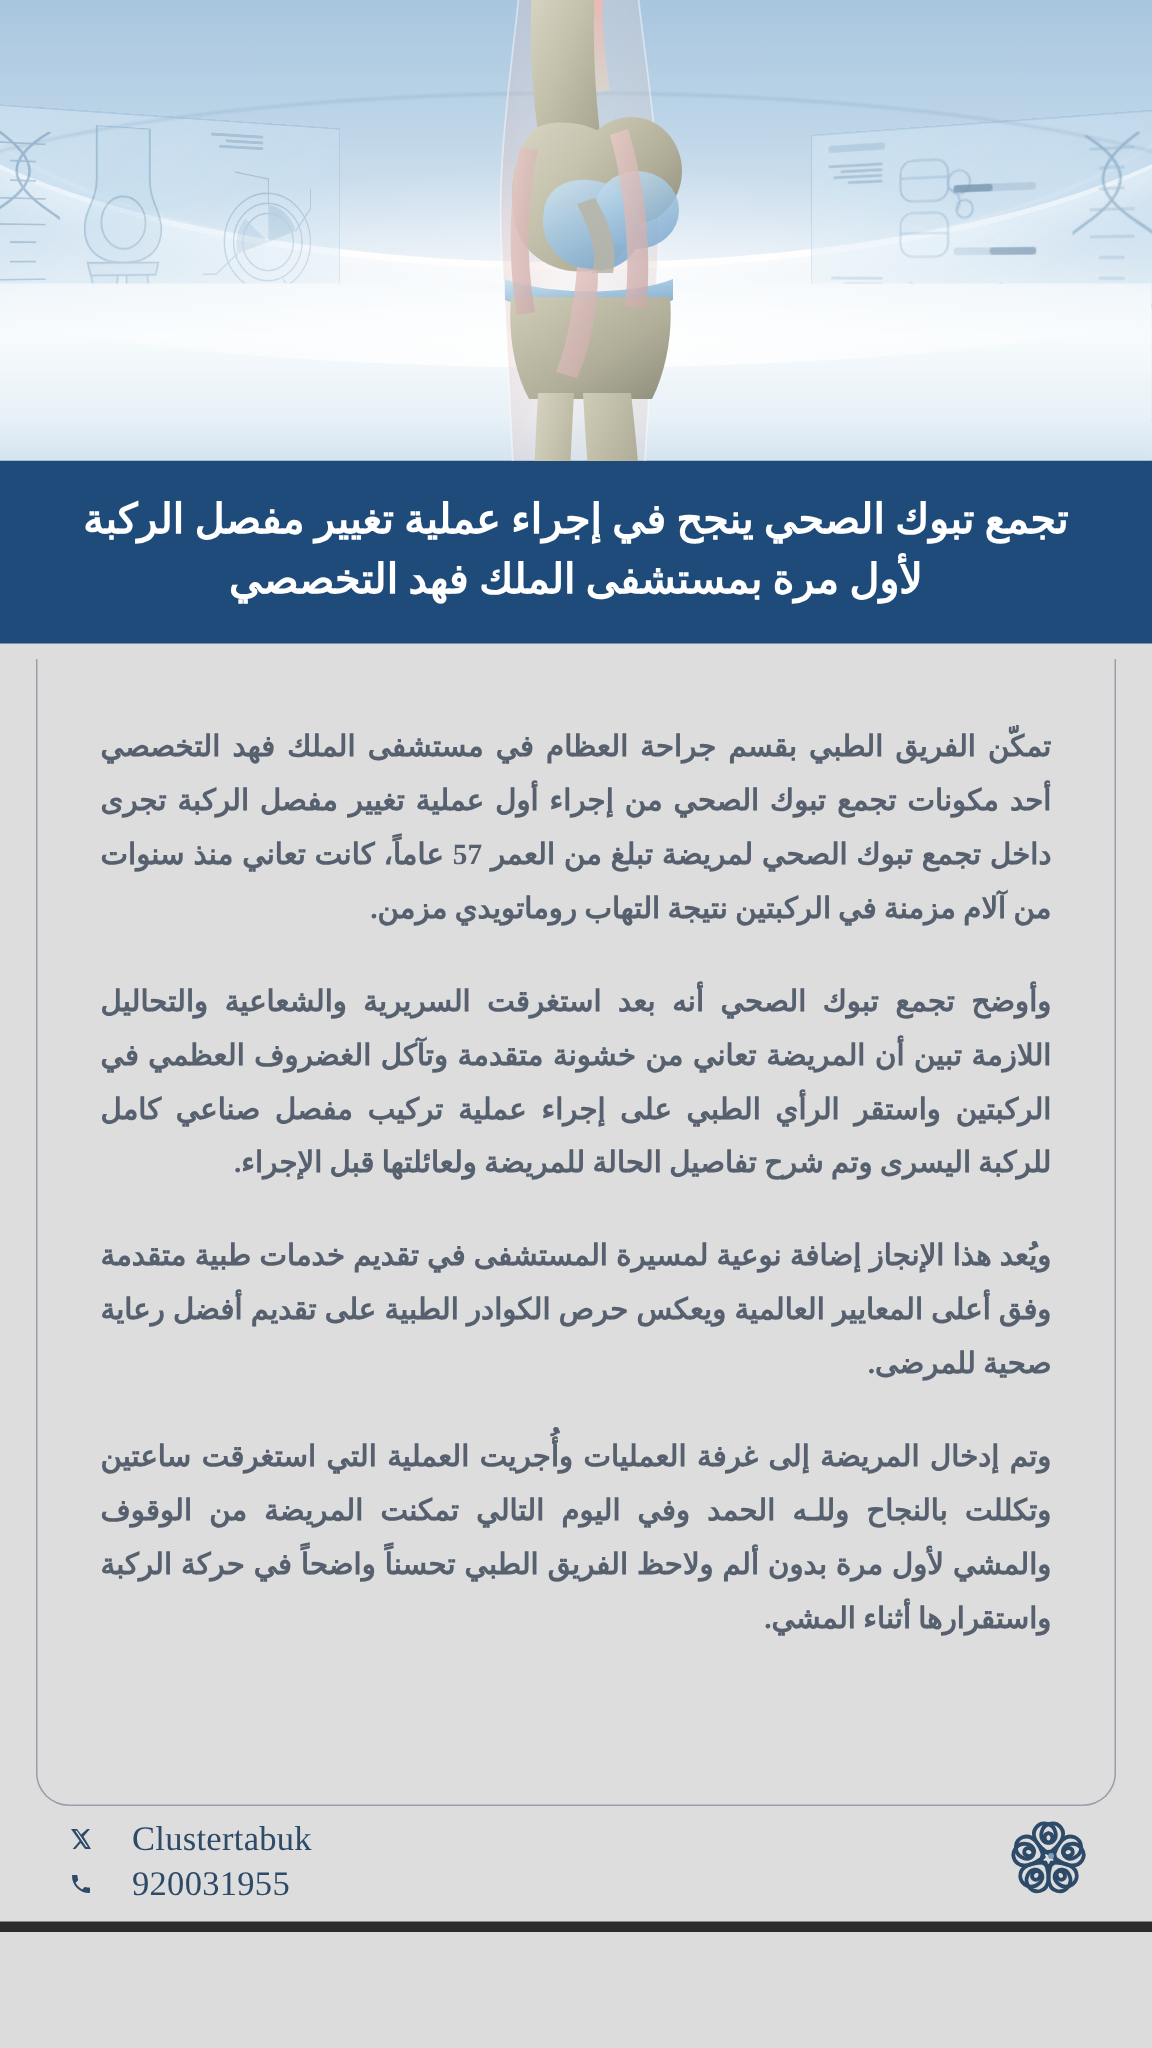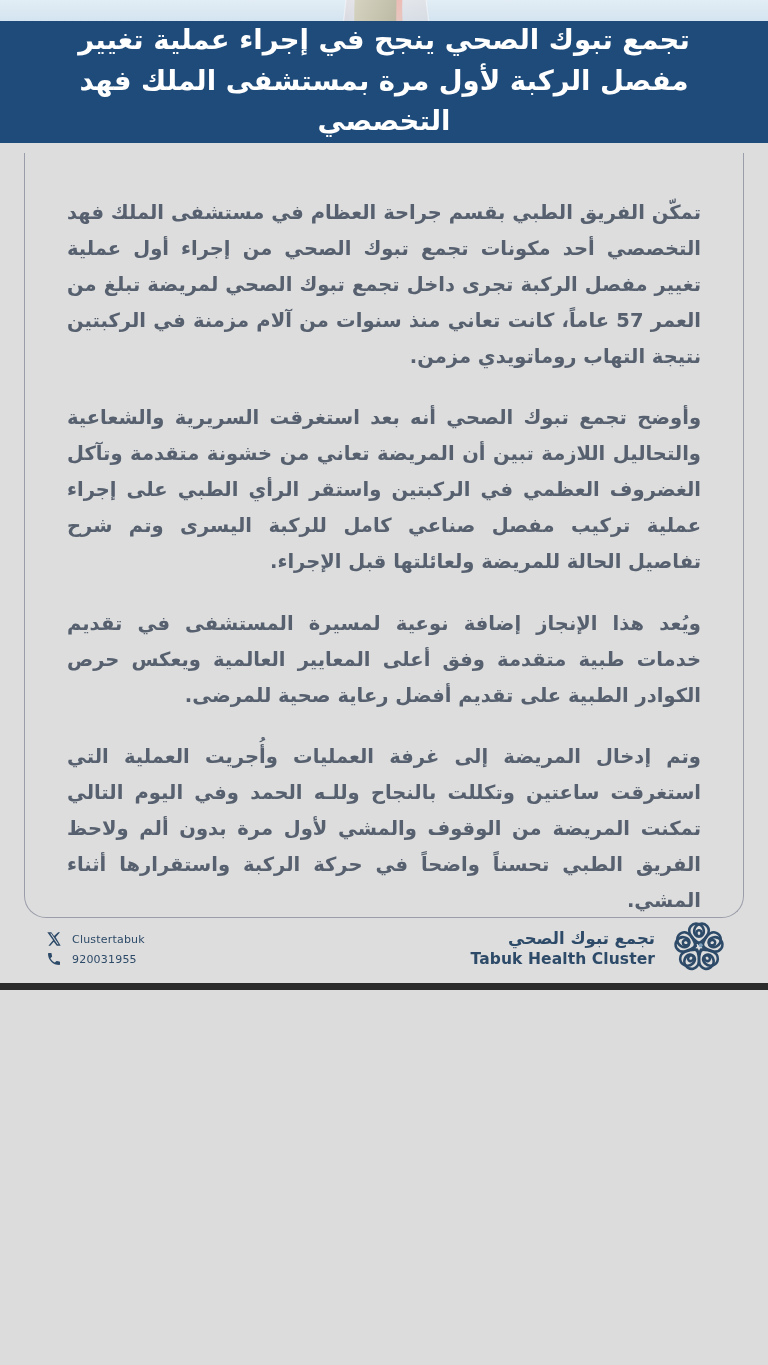--- a/index.html
+++ b/index.html
@@ -7,23 +7,23 @@
 
   html, body {
     width:768px; height:1365px;
     background:#dcdcdc;
     font-family:"DejaVu Sans","Liberation Sans",sans-serif;
     overflow:hidden;
   }
 
   .poster {
     position:relative;
-    width:768px; height:990px;
+    width:768px; height:1288px;
     background:#dddddd;
-    display:flex; flex-direction:column;
+    display:flex; flex-direction:column;font-family:Liberation Serif, serif;
   }
 
   
   .hero {
     position:relative;
     width:768px; height:375px;
     overflow:hidden;
     background:linear-gradient(180deg,#a8c6df 0%,#b9d2e6 22%,#cfe0ee 45%,#e6eff6 62%,#f4f9fc 72%,#eaf2f8 85%,#dae8f2 100%);
   }
   
@@ -140,22 +140,22 @@
   
   .footer {
     height:100px;
     background:#dddddd;
     display:flex; align-items:center; justify-content:space-between;
     padding:0 40px 10px 44px;
     direction:ltr;
   }
   .social { display:flex; flex-direction:column; gap:4px; }
   .social-row {
-    display:flex; align-items:center; gap:9px;
-    color:#2d4a68; font-size:11px; font-weight:400;
+    display:flex; align-items:center; gap:25px;
+    color:#2d4a68; font-size:23px; font-weight:400;
     letter-spacing:.2px;
   }
   .social-row .gl { width:19px; display:flex; justify-content:center; }
 
   .brand { display:flex; align-items:center; gap:15px; }
   .brand-text { text-align:right; line-height:1.26; }
   .brand-ar {
     color:#2d4a68; font-size:16.5px; font-weight:700;
     letter-spacing:2.2px; direction:rtl;
   }
@@ -414,24 +414,20 @@
         <span class="gl">
           <svg width="16" height="16" viewBox="0 0 24 24" fill="#2d4a68">
             <path d="M6.6 10.8c1.4 2.8 3.8 5.1 6.6 6.6l2.2-2.2c.3-.3.7-.4 1-.2 1.2.4 2.4.6 3.6.6.6 0 1 .4 1 1V20c0 .6-.4 1-1 1C10.6 21 3 13.4 3 4c0-.6.4-1 1-1h3.5c.6 0 1 .4 1 1 0 1.3.2 2.5.6 3.6.1.4 0 .8-.2 1l-2.3 2.2Z"></path>
           </svg>
         </span>
         <span>920031955</span>
       </div>
     </div>
 
     <div class="brand">
-      <div class="brand-text">
-        <div class="brand-ar">تجمع تبوك الصحي</div>
-        <div class="brand-en">Tabuk Health Cluster</div>
-      </div>
       <div>
         <svg width="58" height="58" viewBox="0 0 100 100">
           <g fill="none" stroke="#2d4a68" stroke-width="4.4" stroke-linecap="round">
             <g transform="translate(50,50)">
               <g transform="rotate(0)">
                 <path d="M0 -6 C-12 -14 -22 -26 -14 -36 C-7 -44 6 -40 8 -30 C10 -21 3 -16 -2 -19 C-6 -22 -5 -28 -1 -29"></path>
                 <path d="M0 -6 C12 -14 22 -26 14 -36 C7 -44 -6 -40 -8 -30 C-10 -21 -3 -16 2 -19 C6 -22 5 -28 1 -29"></path>
               </g>
               <g transform="rotate(72)">
                 <path d="M0 -6 C-12 -14 -22 -26 -14 -36 C-7 -44 6 -40 8 -30 C10 -21 3 -16 -2 -19 C-6 -22 -5 -28 -1 -29"></path>

